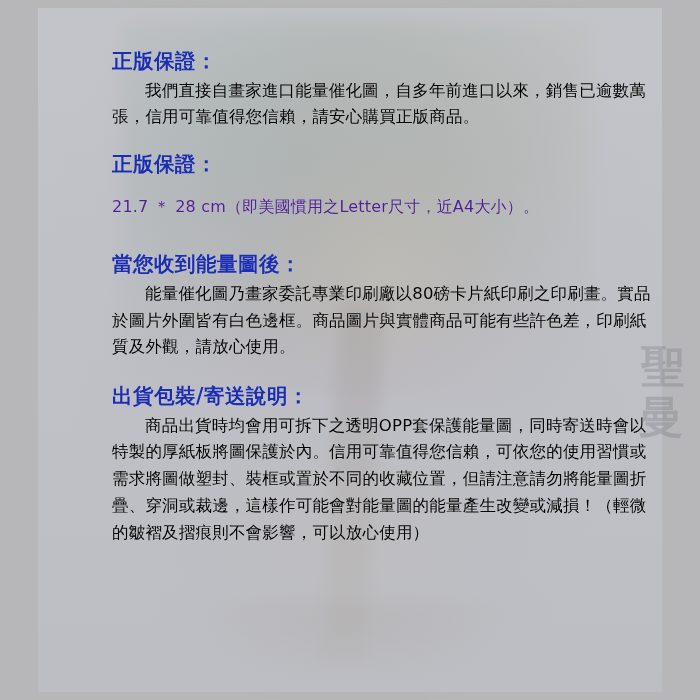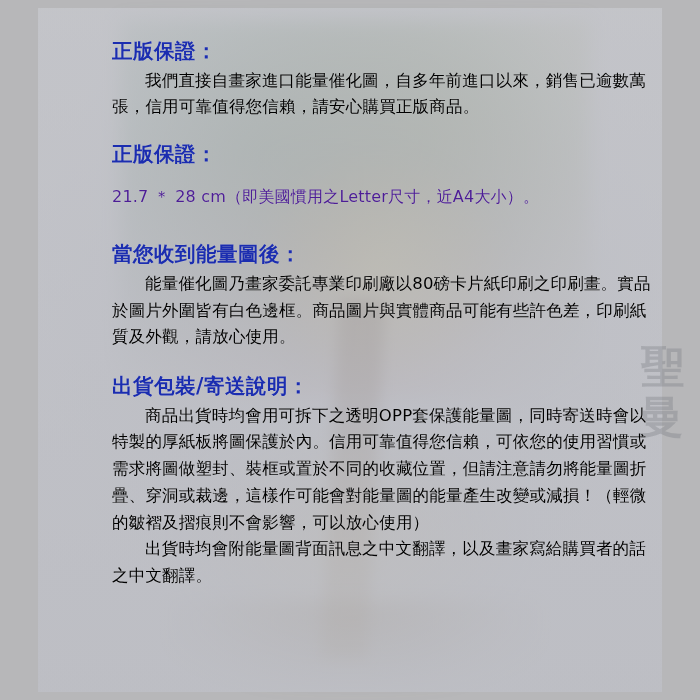--- a/index.html
+++ b/index.html
@@ -95,21 +95,21 @@
     user-select: none;
   }
   .wm1 { top: 338px; }
   .wm2 { top: 388px; right: 16px; }
 
   
   .content {
     position: absolute;
     left: 0; top: 0;
     width: 700px; height: 700px;
-    padding: 38px 44px 10px 112px;
+    padding: 48px 44px 10px 112px;
     box-sizing: border-box;
     color: #1b2a9c;
   }
 
   .blk { margin-bottom: 4px; }
 
   .heading {
     font-family: "DejaVu Sans", "Liberation Sans", sans-serif;
     font-size: 20.5px;
     font-weight: bold;
@@ -178,17 +178,16 @@
     <div class="blk">
       <div class="heading">當您收到能量圖後：</div>
       <p class="para indent">能量催化圖乃畫家委託專業印刷廠以80磅卡片紙印刷之印刷畫。實品於圖片外圍皆有白色邊框。商品圖片與實體商品可能有些許色差，印刷紙質及外觀，請放心使用。</p>
     </div>
 
     <div class="gap-l"></div>
 
     <div class="blk">
       <div class="heading">出貨包裝/寄送說明：</div>
       <p class="para indent">商品出貨時均會用可拆下之透明OPP套保護能量圖，同時寄送時會以特製的厚紙板將圖保護於內。信用可靠值得您信賴，可依您的使用習慣或需求將圖做塑封、裝框或置於不同的收藏位置，但請注意請勿將能量圖折疊、穿洞或裁邊，這樣作可能會對能量圖的能量產生改變或減損！（輕微的皺褶及摺痕則不會影響，可以放心使用）</p>
-      <p class="para indent">出貨時均會附能量圖背面訊息之中文翻譯，以及畫家寫給購買者的話之中文翻譯。</p>
     </div>
 
   </div>
 </div>
 
 </body></html>

